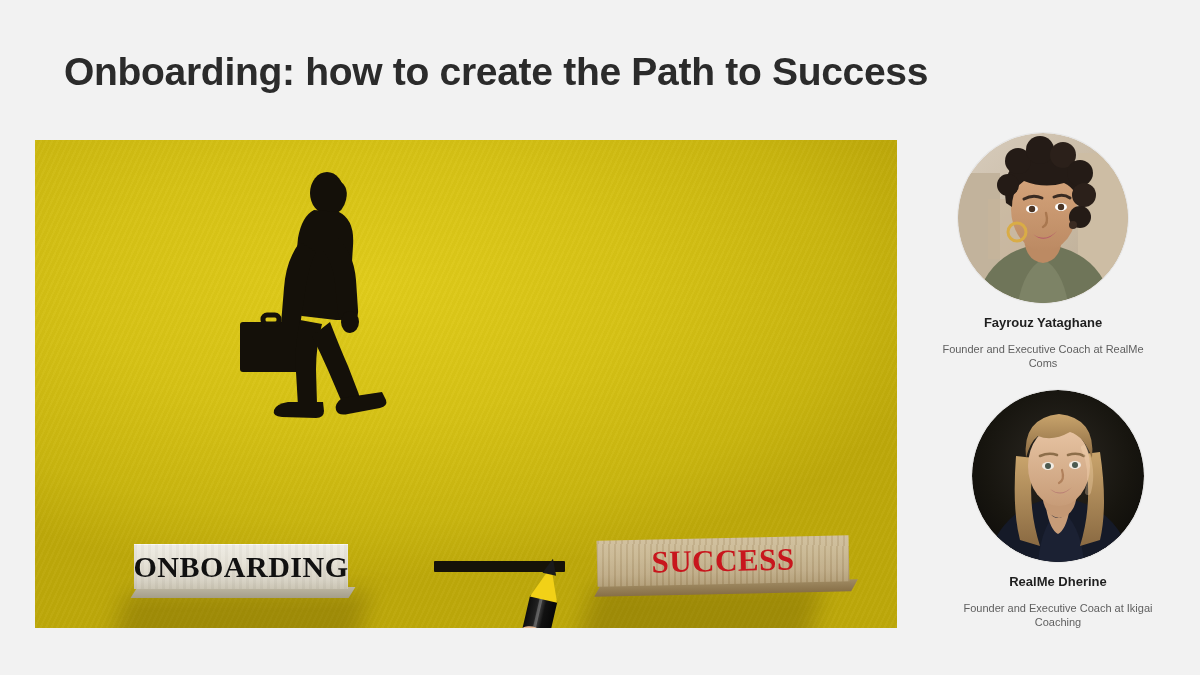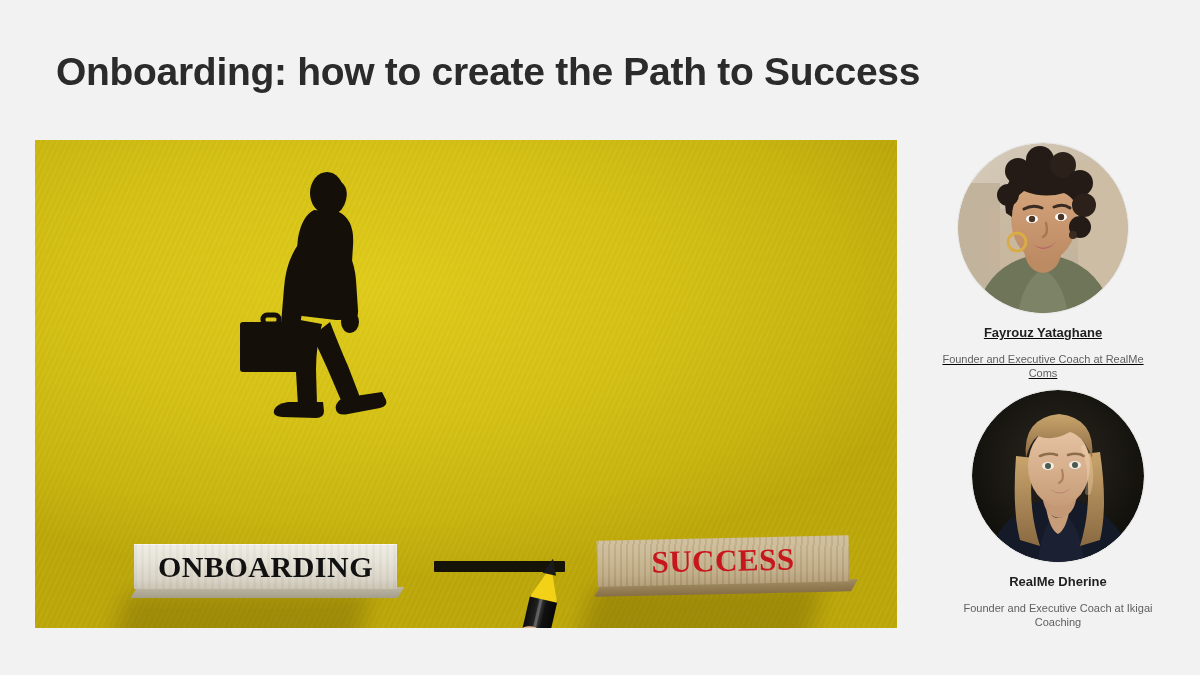--- a/index.html
+++ b/index.html
@@ -11,21 +11,21 @@
     height: 675px;
     background: #f2f2f2;
     font-family: "Liberation Sans", sans-serif;
     overflow: hidden;
     position: relative;
   }
 
   
   #slide-title {
     position: absolute;
-    left: 56px;
+    left: 64px;
     top: 50px;
     width: 1090px;
     font-size: 39px;
     font-weight: bold;
     color: #2b2b2b;
     letter-spacing: -0.3px;
     line-height: 1.15;
     white-space: nowrap;
   }
 
@@ -76,21 +76,21 @@
     height: 140px;
     transform: skewX(-15deg);
     border-radius: 4px;
   }
 
   
   #block-onboarding {
     position: absolute;
     left: 99px;
     top: 404px;
-    width: 263px;
+    width: 214px;
     height: 45px;
   }
   #block-onboarding .face {
     position: absolute;
     inset: 0;
     background: linear-gradient(180deg, #efece4 0%, #e6e2d7 40%, #d9d4c6 78%, #c9c3b2 100%);
     box-shadow: inset 0 1px 0 rgba(255,255,255,.7);
   }
   #block-onboarding .face::after {
     content: "";
@@ -240,21 +240,21 @@
     box-shadow: inset 0 -6px 14px rgba(150,90,55,0.35);
   }
   #finger-2 { left: 62px;  top: 12px;  width: 80px;  height: 160px; transform: rotate(-5deg); }
 
   
   .speaker {
     position: absolute;
     width: 232px;
     text-align: center;
   }
-  #speaker-0 { left: 927px; top: 143px; text-decoration: underline; }
+  #speaker-0 { left: 927px; top: 133px; }
   #speaker-1 { left: 942px; top: 390px; }
 
   .avatar {
     width: 170px;
     height: 170px;
     border-radius: 50%;
     margin: 0 auto;
     overflow: hidden;
     position: relative;
     box-shadow: 0 0 0 1px rgba(0,0,0,0.05);

